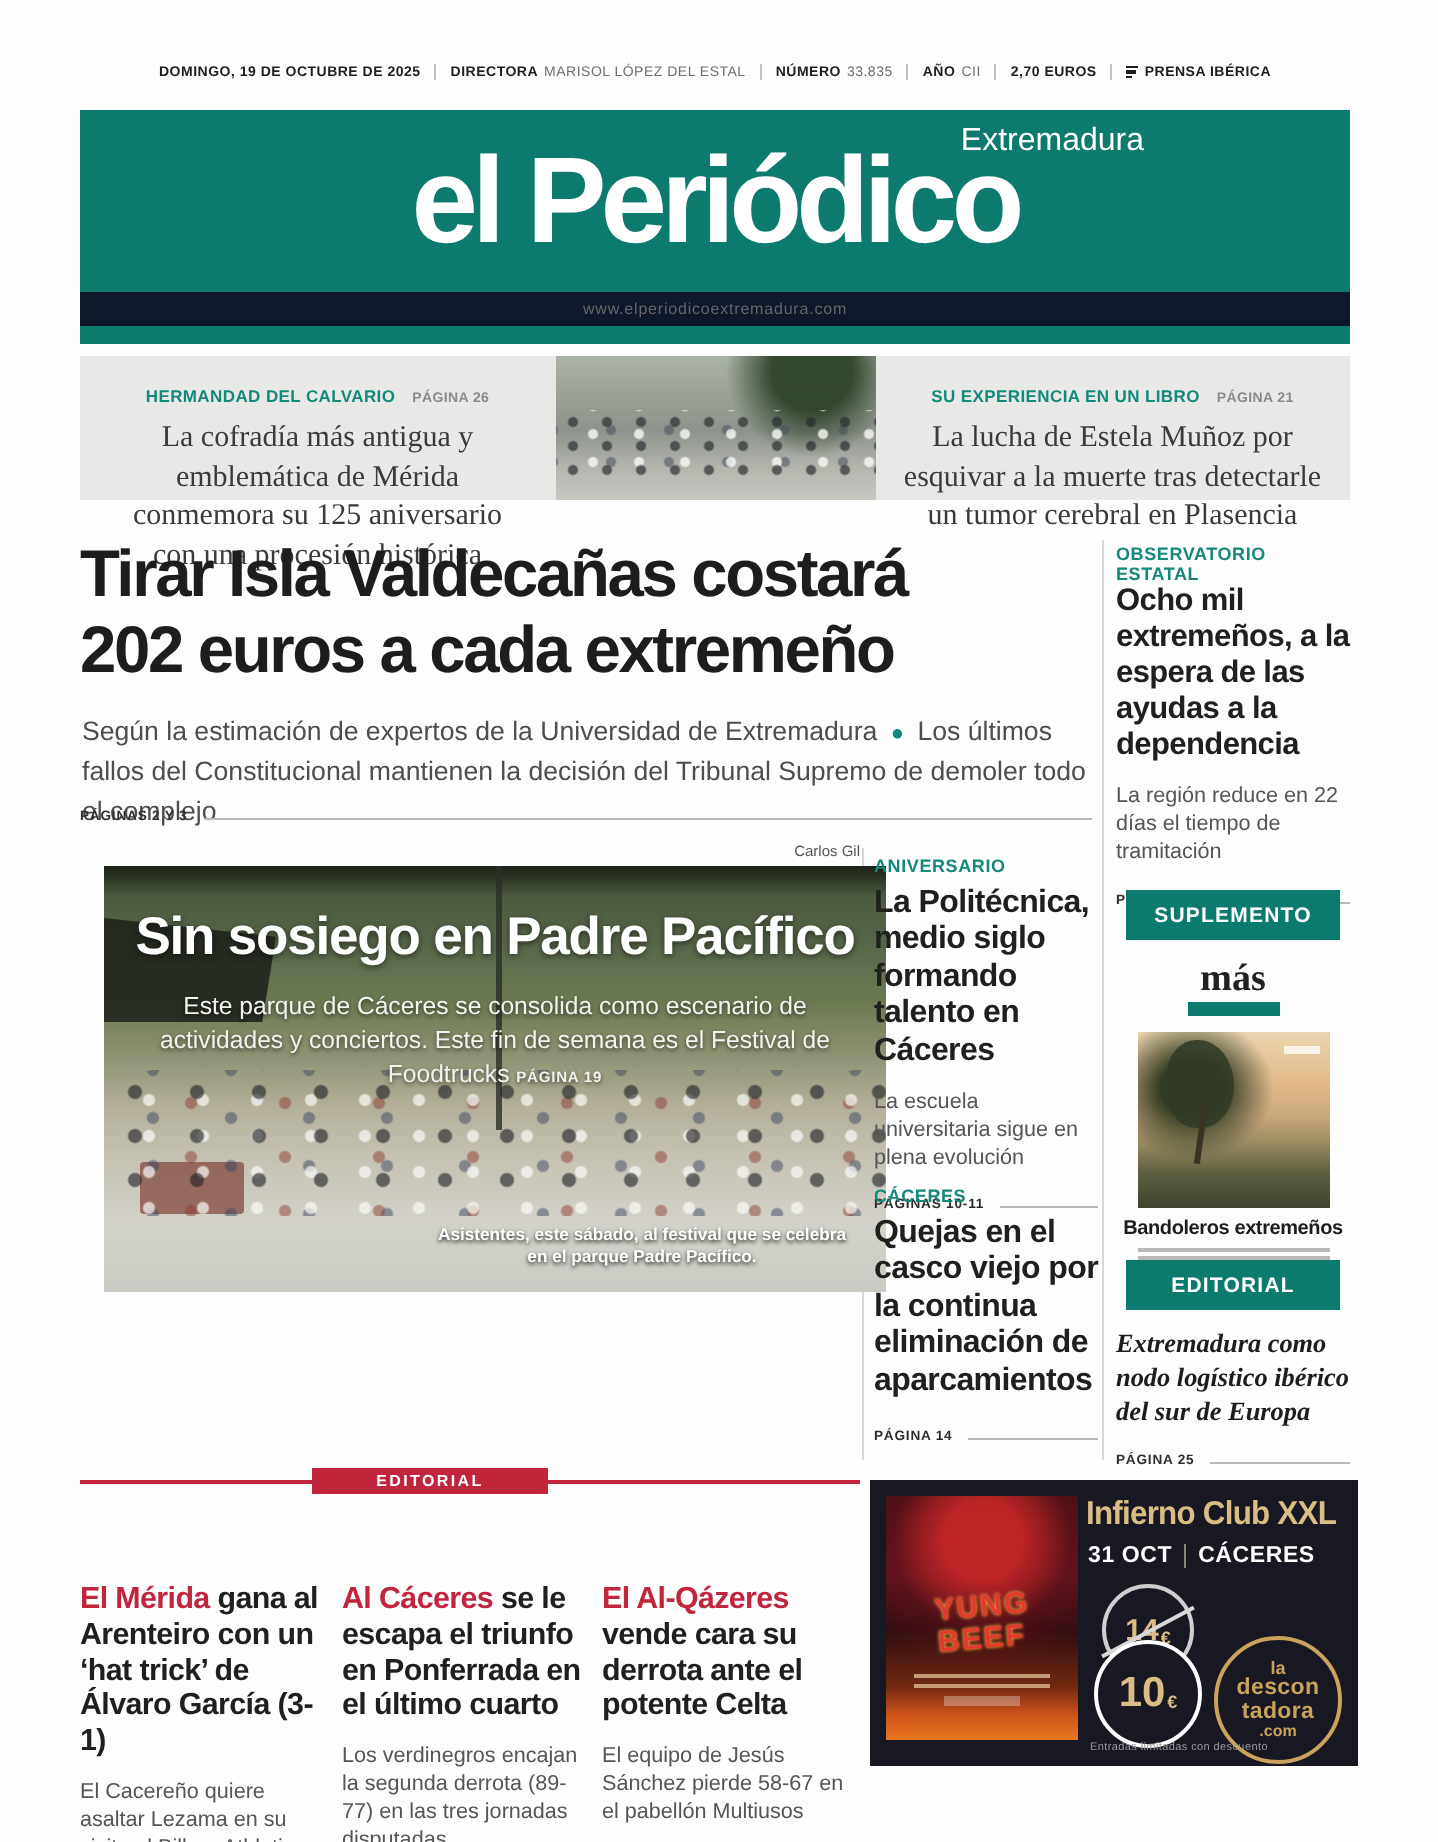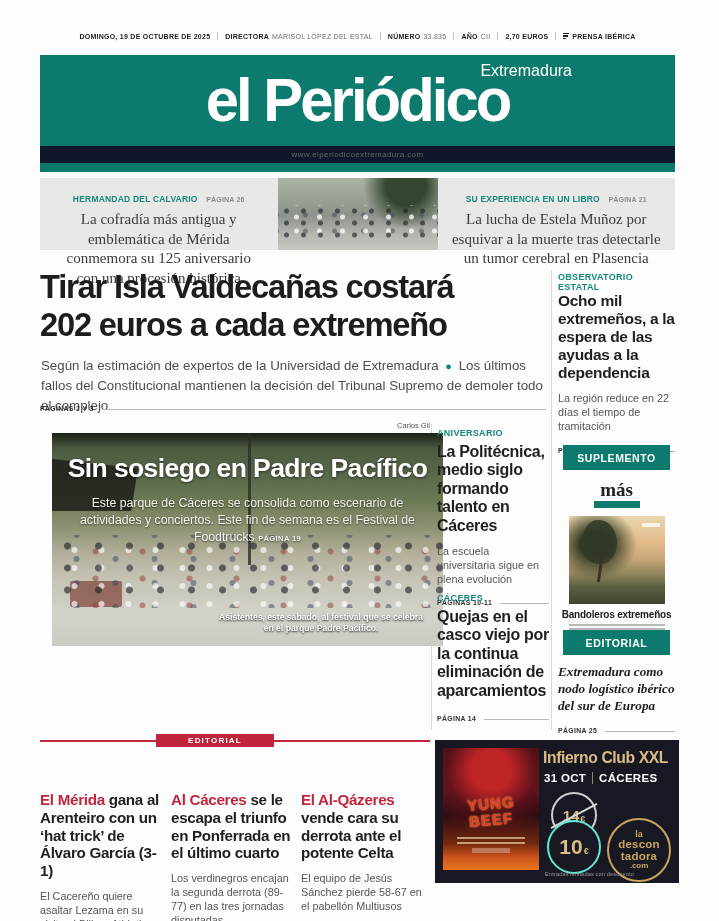--- a/index.html
+++ b/index.html
@@ -149,21 +149,21 @@
   .poster-lines { position:absolute; left:14px; right:14px; top:86px; }
   .poster-lines i { display:block; height:2px; background:rgba(245,220,170,.65); margin-top:3px; }
   .poster-lines i:last-child { width:55%; margin:4px auto 0 auto; height:5px; background:rgba(255,255,255,.3); }
   .ad-title { position:absolute; left:108px; top:8px; width:132px; color:#d9bd85; font-weight:700; font-size:16.5px;
               letter-spacing:-.4px; white-space:nowrap; transform-origin:left top; transform:scaleX(.95); }
   .ad-date { position:absolute; left:109px; top:32px; display:flex; align-items:center; color:#fff; font-weight:700; font-size:11.5px; letter-spacing:.3px; }
   .ad-date .dsep { width:1px; height:12px; background:#8a8a70; margin:0 6px; }
   .circle { position:absolute; border-radius:50%; display:flex; align-items:center; justify-content:center; }
   .c14 { left:116px; top:52px; width:46px; height:46px; border:2px solid #cfcfcf; color:#d9bd85; font-weight:700; font-size:15px; }
   .c14::after { content:""; position:absolute; left:-5px; right:-5px; top:50%; border-top:2px solid #d8d8d8; transform:rotate(-28deg); }
-  .c10 { left:112px; top:80px; width:54px; height:54px; border:2px solid #5eead4; background:#181823; color:#d9bd85; font-weight:700; font-size:21px; }
+  .c10 { left:112px; top:80px; width:54px; height:54px; border:2px solid #ffffff; background:#181823; color:#d9bd85; font-weight:700; font-size:21px; }
   .cur { font-size:9px; font-weight:700; margin-left:1px; transform:translateY(4px); }
   .brand { left:172px; top:78px; width:64px; height:64px; border:2px solid #c9a35c; color:#c9a35c; flex-direction:column; line-height:1.02; }
   .brand .b1 { font-size:9px; font-weight:700; }
   .brand .b2, .brand .b3 { font-size:11.5px; font-weight:700; letter-spacing:.2px; }
   .brand .b4 { font-size:8px; font-weight:700; }
   .ad-note { position:absolute; left:110px; bottom:6px; font-size:5.5px; color:#9a9a9a; letter-spacing:.2px; }
 </style>
 </head>
 <body>
 

